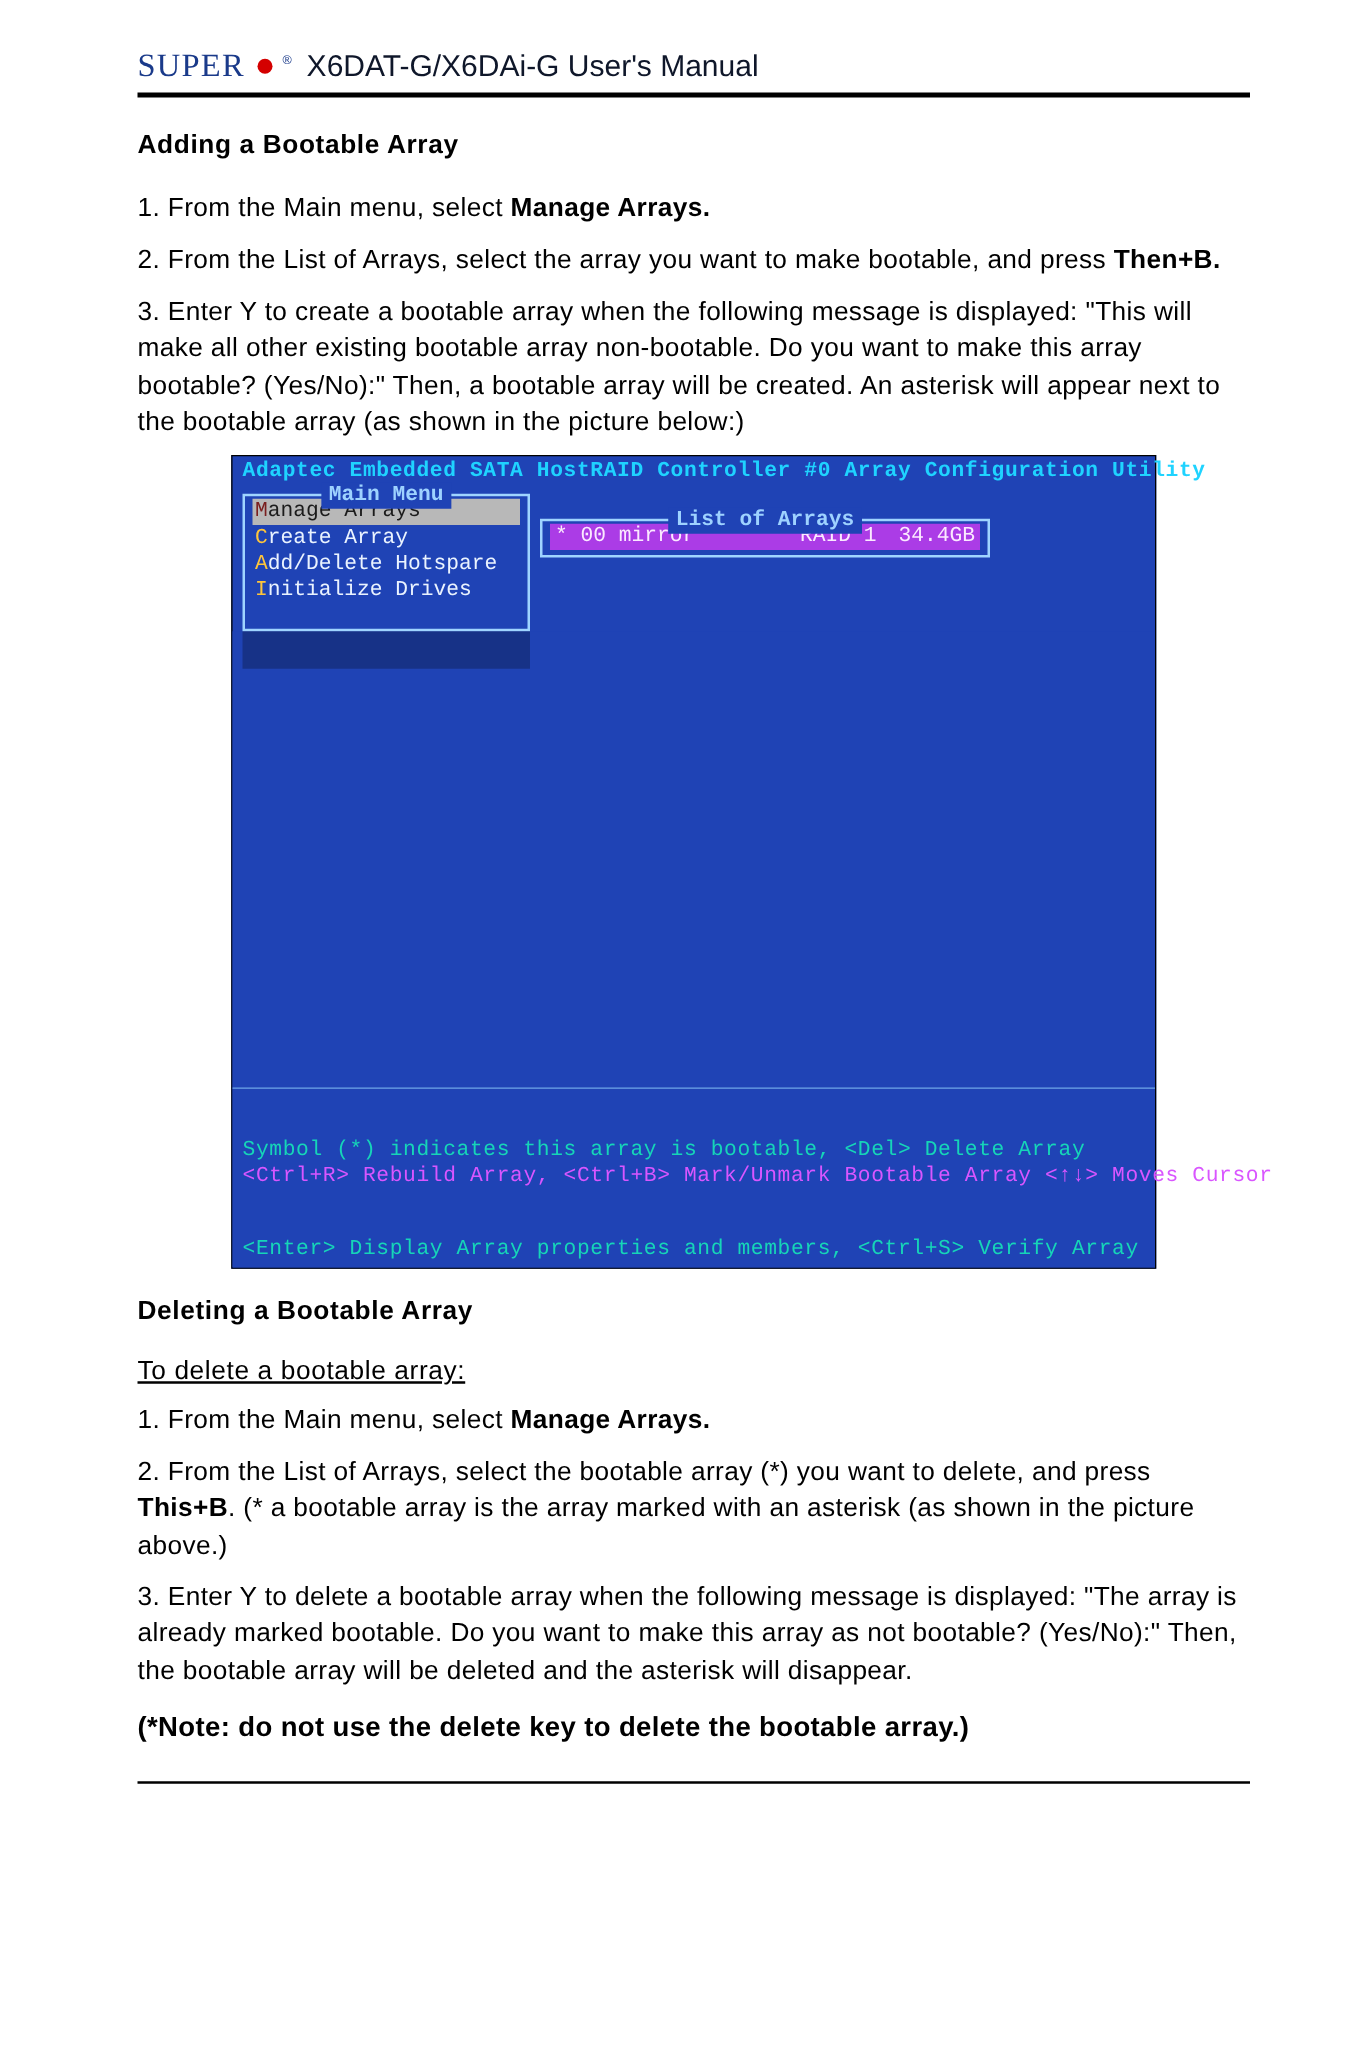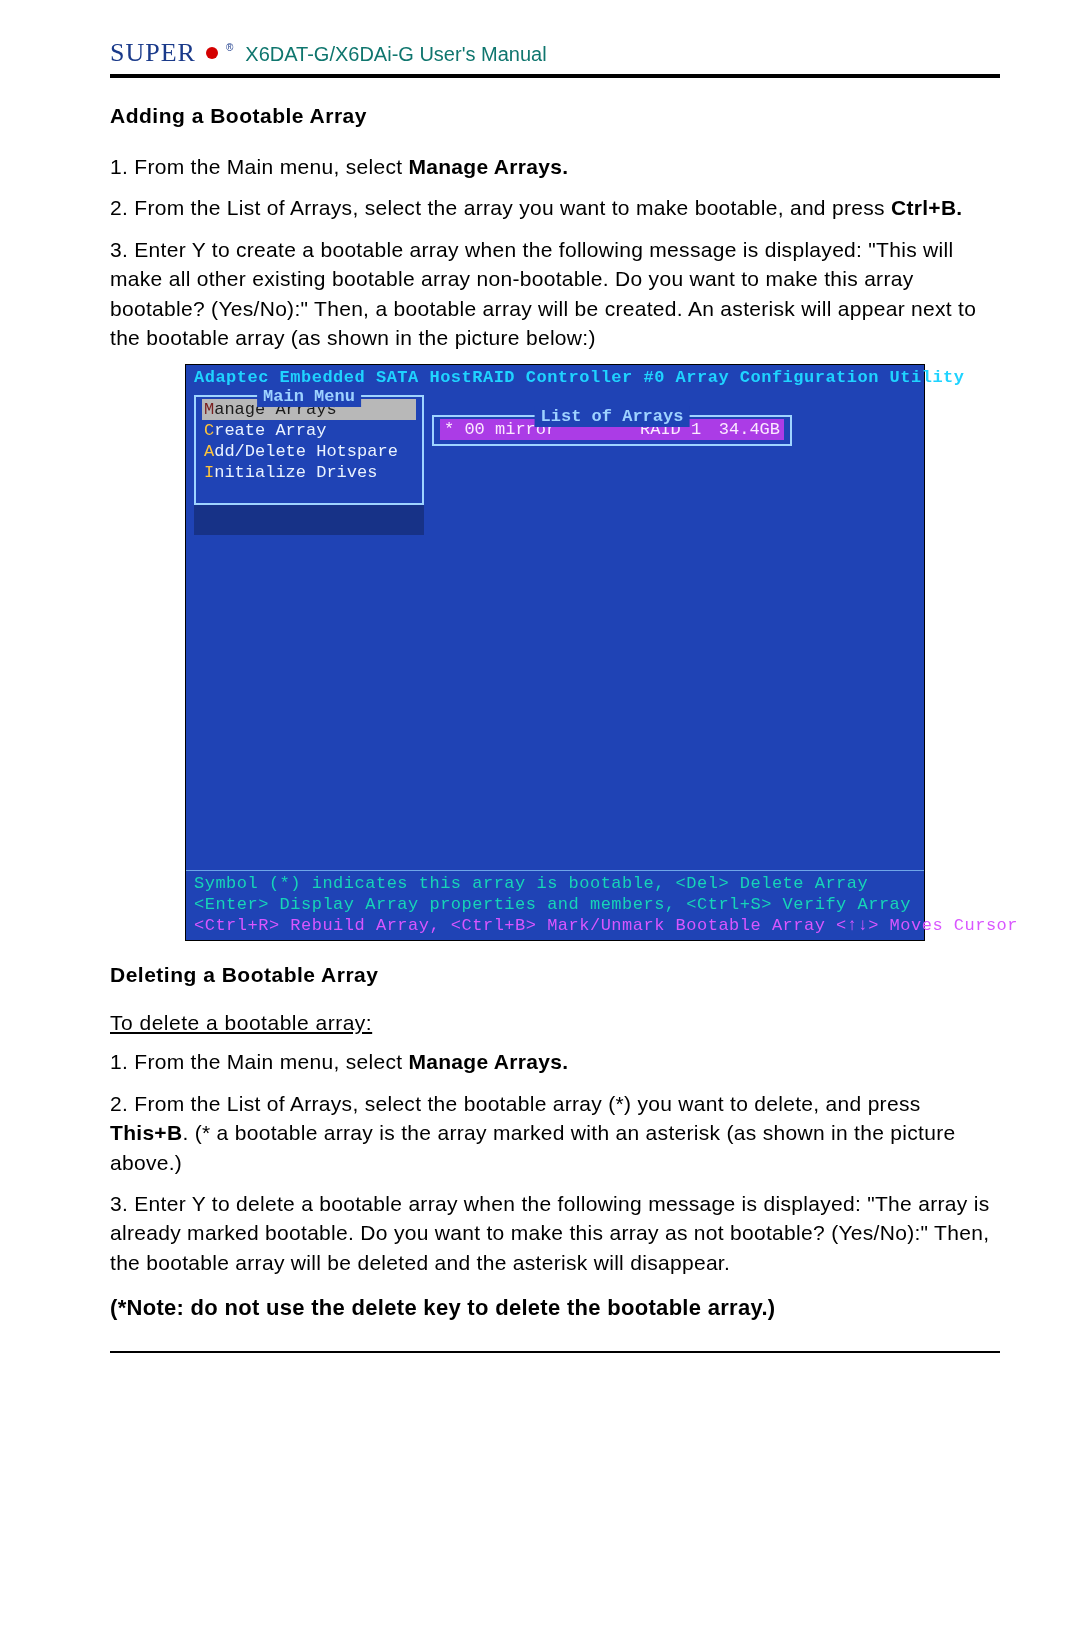--- a/index.html
+++ b/index.html
@@ -43,22 +43,22 @@
     top: -2px;
   }
   .brand-reg {
     font-size: 10px;
     color: #1a3a8a;
     position: relative;
     top: -10px;
     left: -4px;
   }
   .header-title {
-    font-size: 20px;
-    color: #0f766e;
+    font-size: 24px;
+    color: #0f172a;
   }
   .section-title {
     font-size: 21px;
     font-weight: bold;
     margin: 18px 0 24px 0;
     letter-spacing: 0.5px;
   }
   .intro {
     font-size: 21px;
     text-decoration: underline;
@@ -171,21 +171,21 @@
     width:230px; height:30px;
     background: rgba(0,0,0,0.25);
   }
 
   .bios-help {
     border-top: 1px solid #6fa6e8;
     padding: 2px 8px 4px 8px;
     background: #1f43b5;
   }
   .bios-help .ln { white-space: nowrap; letter-spacing: 0.5px; }
-  .bios-help .c1 { color: #16d5b8; }
+  .bios-help .c1 { color: #16d5b8; margin-top: 37px; }
   .bios-help .c2 { color: #d956ff; }
 
   .footer-rule {
     border-top: 2px solid #000;
     margin: 30px 0 12px 0;
   }
   .page-num {
     text-align: center;
     font-size: 22px;
   }
@@ -201,21 +201,21 @@
     <span class="brand-reg">®</span>
     <span class="header-title">X6DAT-G/X6DAi-G User's Manual</span>
   </div>
 
   <div class="section-title">Adding a Bootable Array</div>
 
   <div class="body-text">
     <span>1. From the Main menu, select </span><span class="b">Manage Arrays.</span>
   </div>
   <div class="body-text">
-    <span>2. From the List of Arrays, select the array you want to make bootable, and press </span><span class="b">Ctrl+B.</span>
+    <span>2. From the List of Arrays, select the array you want to make bootable, and press </span><span class="b">Then+B.</span>
   </div>
   <div class="body-text">3. Enter Y to create a bootable array when the following message is displayed: "This will make all other existing bootable array non-bootable. Do you want to make this array bootable? (Yes/No):"  Then, a bootable array will be created.  An asterisk will appear next to the bootable array (as shown in the picture below:)</div>
 
   <div class="bios">
     <div class="bios-bar">Adaptec Embedded SATA HostRAID Controller #0 Array Configuration Utility</div>
 
     <div class="bios-body">
       <div class="menu-box">
         <div class="box-title">Main Menu</div>
         <div class="menu-item sel">
@@ -242,22 +242,22 @@
           </div>
         </div>
       </div>
     </div>
     <div class="shadow-col"></div>
 
     <div class="bios-space"></div>
 
     <div class="bios-help">
       <div class="ln c1">Symbol (*) indicates this array is bootable, &lt;Del&gt; Delete Array</div>
+      <div class="ln c2">&lt;Ctrl+R&gt; Rebuild Array, &lt;Ctrl+B&gt; Mark/Unmark Bootable Array &lt;↑↓&gt; Moves Cursor</div>
       <div class="ln c1">&lt;Enter&gt; Display Array properties and members, &lt;Ctrl+S&gt; Verify Array</div>
-      <div class="ln c2">&lt;Ctrl+R&gt; Rebuild Array, &lt;Ctrl+B&gt; Mark/Unmark Bootable Array &lt;↑↓&gt; Moves Cursor</div>
     </div>
   </div>
 
   <div class="section-title">Deleting a Bootable Array</div>
   <div class="intro">To delete a bootable array:</div>
 
   <div class="body-text">
     <span>1. From the Main menu, select </span><span class="b">Manage Arrays.</span>
   </div>
   <div class="body-text">

